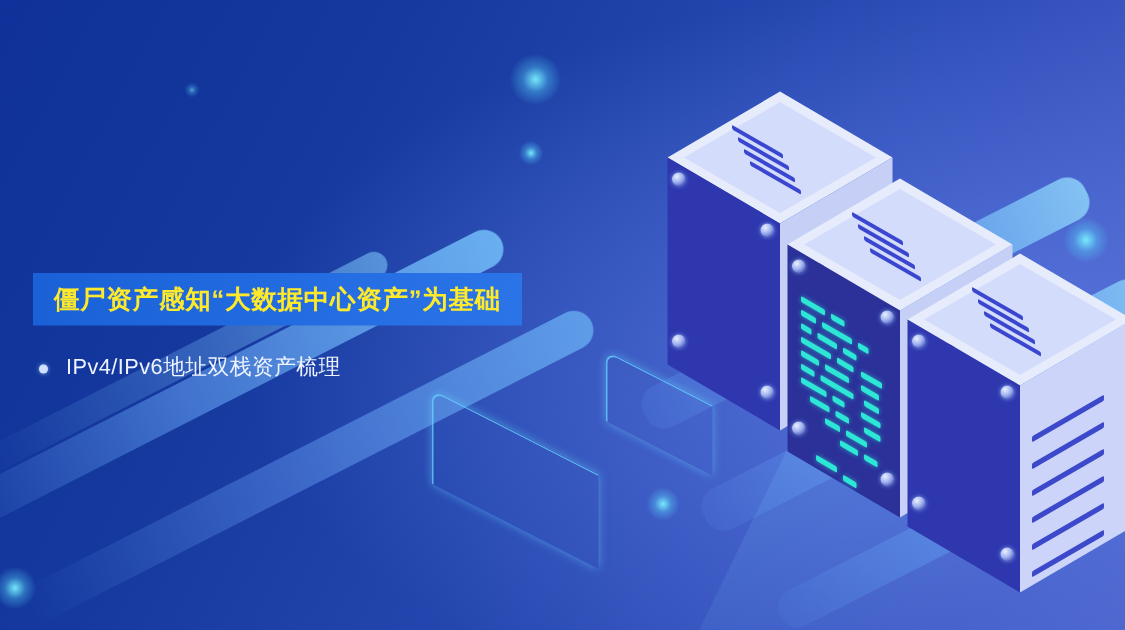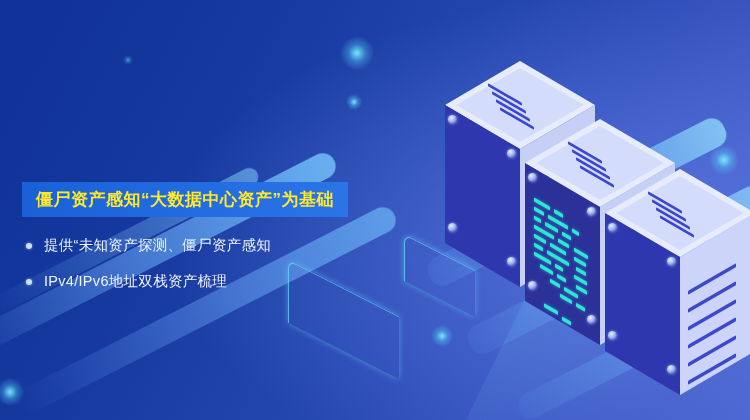--- a/index.html
+++ b/index.html
@@ -204,21 +204,17 @@
       <div class="screw" style="left:237px;top:310px;"></div>
     </div>
   </div>
 
 
   <div class="badge">僵尸资产感知“大数据中心资产”为基础</div>
 
   <div class="bullets">
     <div class="bullet">
       <span class="dot"></span>
-      <span class="btext">提供“未知资产探测、僵尸资产感知</span>
-    </div>
-    <div class="bullet">
-      <span class="dot"></span>
       <span class="btext">IPv4/IPv6地址双栈资产梳理</span>
     </div>
   </div>
 
 </div>
 
 </body></html>

